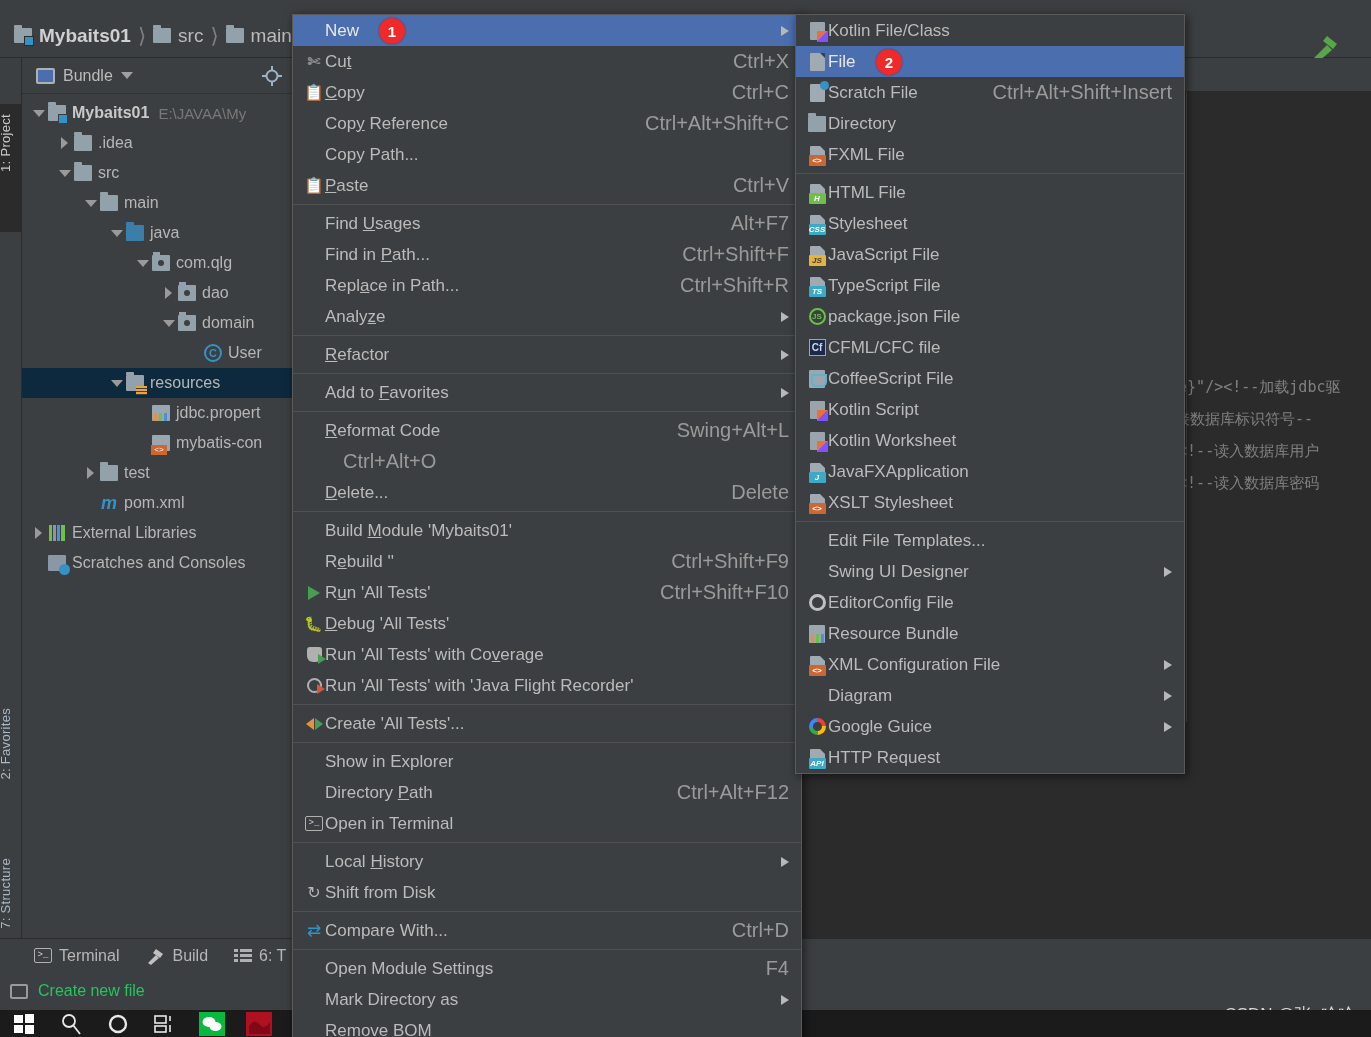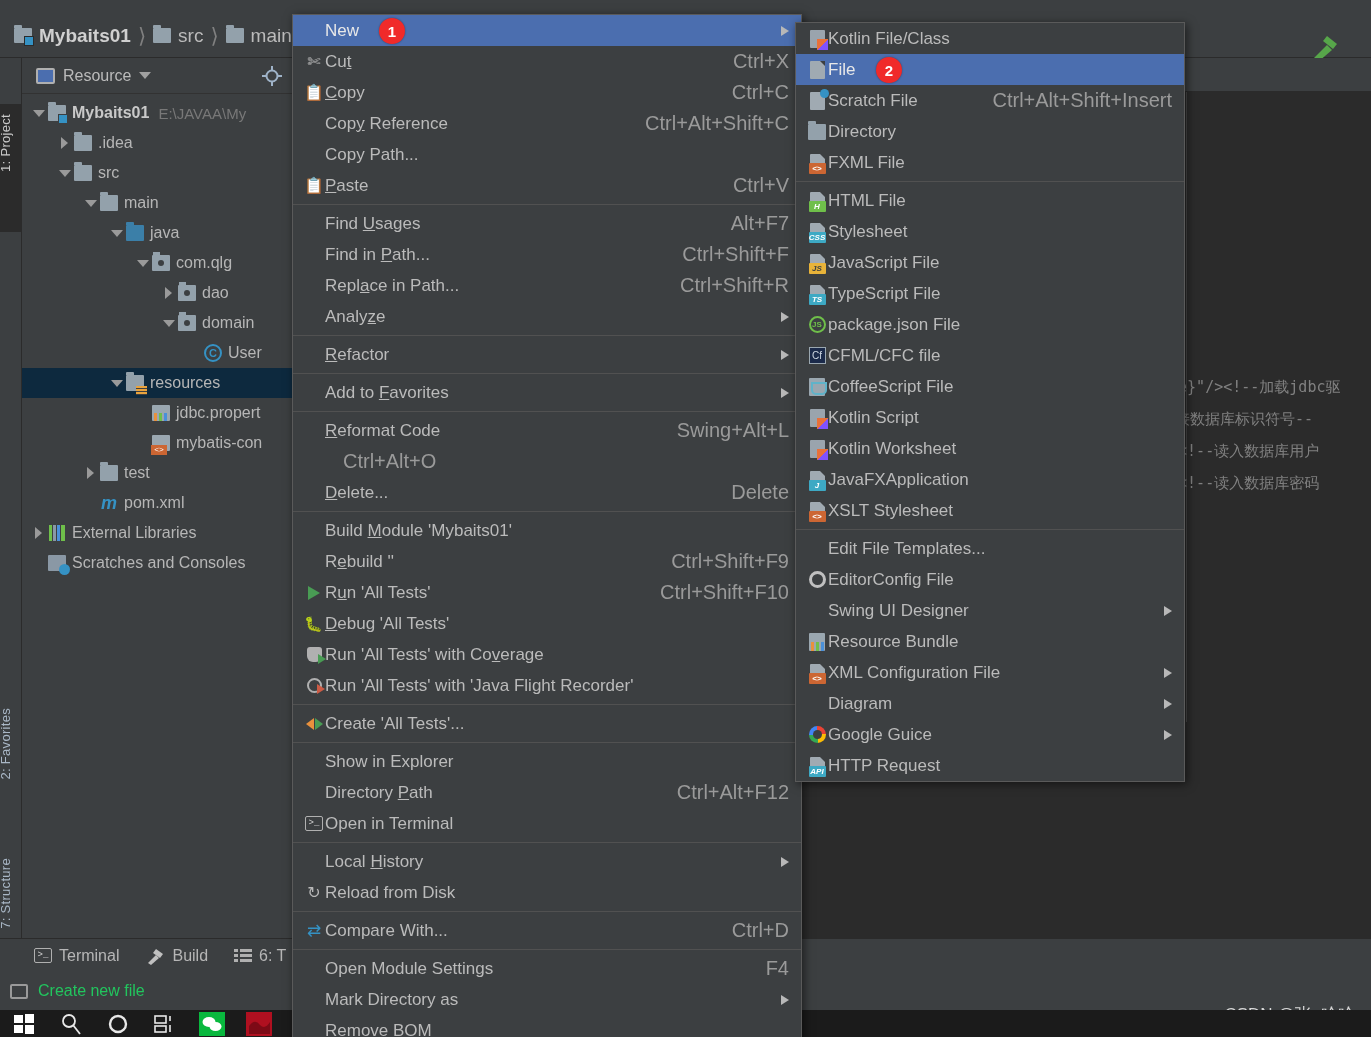--- a/index.html
+++ b/index.html
@@ -218,21 +218,21 @@
   .sep { height: 1px; background: #515151; margin: 3px 0; }
   .badge {
     position: absolute; width: 26px; height: 26px; border-radius: 50%;
     background: #f02a2a; color: #fff; font-size: 15px; font-weight: bold;
     display: flex; align-items: center; justify-content: center;
     box-shadow: 0 0 2px rgba(0,0,0,.4);
   }
 
   
   .sub-menu {
-    position: absolute; left: 795px; top: 22px; width: 390px;
+    position: absolute; left: 795px; top: 14px; width: 390px;
     background: #3c3f41; border: 1px solid #5a5a5a;
     box-shadow: 2px 2px 9px rgba(0,0,0,.55); z-index: 60;
   }
   .doc {
     width:15px;height:18px;background:#a0aab2;border-radius:1px;position:relative;
   }
   .doc::before{content:'';position:absolute;right:0;top:0;border-left:5px solid transparent;border-top:5px solid #3c3f41;}
   .tagbox {
     position:absolute;left:-1px;bottom:-2px;min-width:17px;height:11px;
     color:#fff;font-size:8px;line-height:11px;text-align:center;
@@ -256,21 +256,21 @@
   .google-g::after{content:'';position:absolute;left:4px;top:4px;width:9px;height:9px;border-radius:50%;background:#3c3f41;}
   .res-bundle { width:16px;height:18px;background:#9aa7b0;border-radius:1px;position:relative; }
   .res-bundle::after{content:'';position:absolute;left:2px;bottom:0;width:13px;height:9px;
     background:linear-gradient(90deg,#e8913d 0 3px,transparent 3px 5px,#6fbf4a 5px 8px,transparent 8px 10px,#4a90d9 10px 13px);}
   .node-hex {
     width:17px;height:17px;border:2px solid #6fbf4a;border-radius:50%;
     color:#6fbf4a;font-size:8px;line-height:13px;text-align:center;font-weight:bold;
   }
   .cf-box {
     width:17px;height:17px;background:#1b2a4a;border:1px solid #9aa7b0;
-    color:#cfd8e3;font-size:10px;line-height:15px;text-align:center;font-weight:normal;
+    color:#cfd8e3;font-size:10px;line-height:15px;text-align:center;font-weight:bold;
   }
   .coffee { width:16px;height:18px;background:#9aa7b0;border-radius:1px;position:relative;}
   .coffee::after{content:'';position:absolute;left:2px;bottom:1px;width:12px;height:9px;
     border:2px solid #5fb3c9;border-radius:0 0 5px 5px;}
   .scissors, .copy-ic, .paste-ic, .refresh-ic, .compare-ic, .term-ic2 { color:#b8b8b8; font-size:16px; }
   .play-tri { width:0;height:0;border-top:7px solid transparent;border-bottom:7px solid transparent;border-left:12px solid #499c54; }
   .bug-ic { color:#499c54; font-size:15px; }
   .cov-ic { width:15px;height:15px;background:#b0b0b0;border-radius:3px 3px 6px 6px;position:relative;}
   .cov-ic::after{content:'';position:absolute;right:-4px;bottom:-2px;border-top:5px solid transparent;border-bottom:5px solid transparent;border-left:8px solid #499c54;}
   .jfr-ic{width:15px;height:15px;border:2px solid #b0b0b0;border-radius:50%;position:relative;}
@@ -331,21 +331,21 @@
   <div class="dark-band"></div>
 
   <div class="code-line" style="top:378px">ame}"/&gt;&lt;!--加载jdbc驱</div>
   <div class="code-line" style="top:410px">连接数据库标识符号--</div>
   <div class="code-line" style="top:442px">/&gt;&lt;!--读入数据库用户</div>
   <div class="code-line" style="top:474px">/&gt;&lt;!--读入数据库密码</div>
 
   <div class="project-panel">
     <div class="project-header">
       <span class="proj-win-icon"></span>
-      <span class="proj-title">Resource</span>
+      <span class="proj-title">Bundle</span>
       <span class="tri-down"></span>
       <svg class="target-icon" viewBox="0 0 20 20">
         <circle cx="10" cy="10" r="5.5" fill="none" stroke="#9fb3c8" stroke-width="2"></circle>
         <line x1="10" y1="0" x2="10" y2="4" stroke="#9fb3c8" stroke-width="2"></line>
         <line x1="10" y1="16" x2="10" y2="20" stroke="#9fb3c8" stroke-width="2"></line>
         <line x1="0" y1="10" x2="4" y2="10" stroke="#9fb3c8" stroke-width="2"></line>
         <line x1="16" y1="10" x2="20" y2="10" stroke="#9fb3c8" stroke-width="2"></line>
       </svg>
     </div>
     <div class="tree" id="tree">
@@ -598,21 +598,21 @@
       <div class="sep"></div>
       <div class="mi">
         <span class="mi-ico"></span>
         <span class="mi-label">Local <u>H</u>istory</span>
         <span class="mi-arrow"></span>
       </div>
       <div class="mi">
         <span class="mi-ico">
           <span class="refresh-ic">↻</span>
         </span>
-        <span class="mi-label">Reload from Disk</span>
+        <span class="mi-label">Shift from Disk</span>
       </div>
       <div class="sep"></div>
       <div class="mi">
         <span class="mi-ico">
           <span class="cmp-ic">⇄</span>
         </span>
         <span class="mi-label">Compare With...</span>
         <span class="mi-short">Ctrl+D</span>
       </div>
       <div class="sep"></div>
@@ -747,29 +747,29 @@
           </span>
         </span>
         <span class="mi-label">XSLT Stylesheet</span>
       </div>
       <div class="sep"></div>
       <div class="mi">
         <span class="mi-ico"></span>
         <span class="mi-label">Edit File Templates...</span>
       </div>
       <div class="mi">
+        <span class="mi-ico"></span>
+        <span class="mi-label">Swing UI Designer</span>
+        <span class="mi-arrow"></span>
+      </div>
+      <div class="mi">
         <span class="mi-ico">
           <span class="gear"></span>
         </span>
         <span class="mi-label">EditorConfig File</span>
-      </div>
-      <div class="mi">
-        <span class="mi-ico"></span>
-        <span class="mi-label">Swing UI Designer</span>
-        <span class="mi-arrow"></span>
       </div>
       <div class="mi">
         <span class="mi-ico">
           <span class="res-bundle"></span>
         </span>
         <span class="mi-label">Resource Bundle</span>
       </div>
       <div class="mi">
         <span class="mi-ico">
           <span class="doc">

